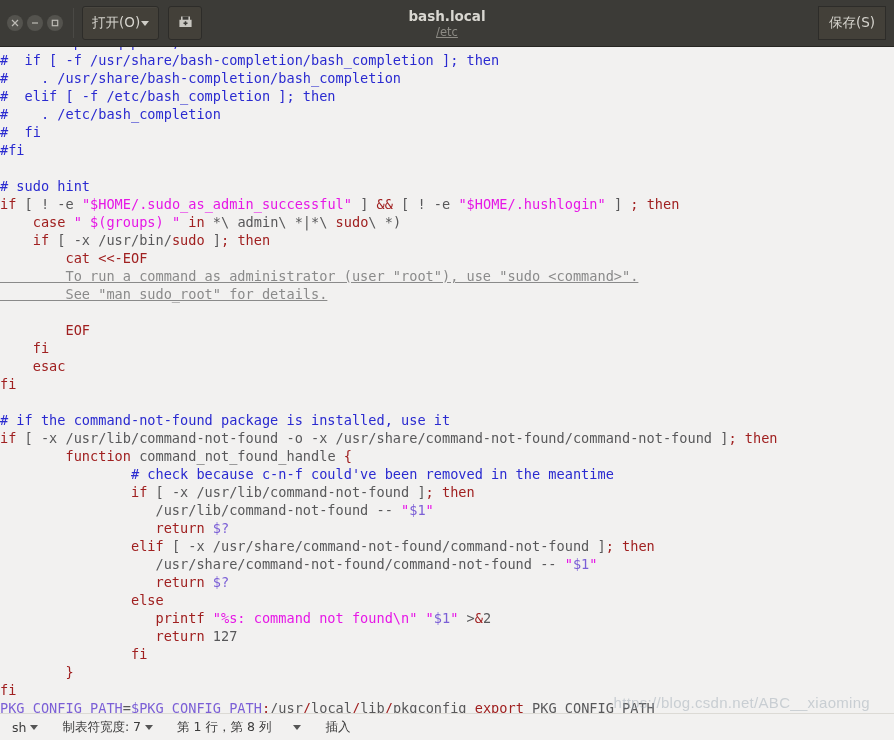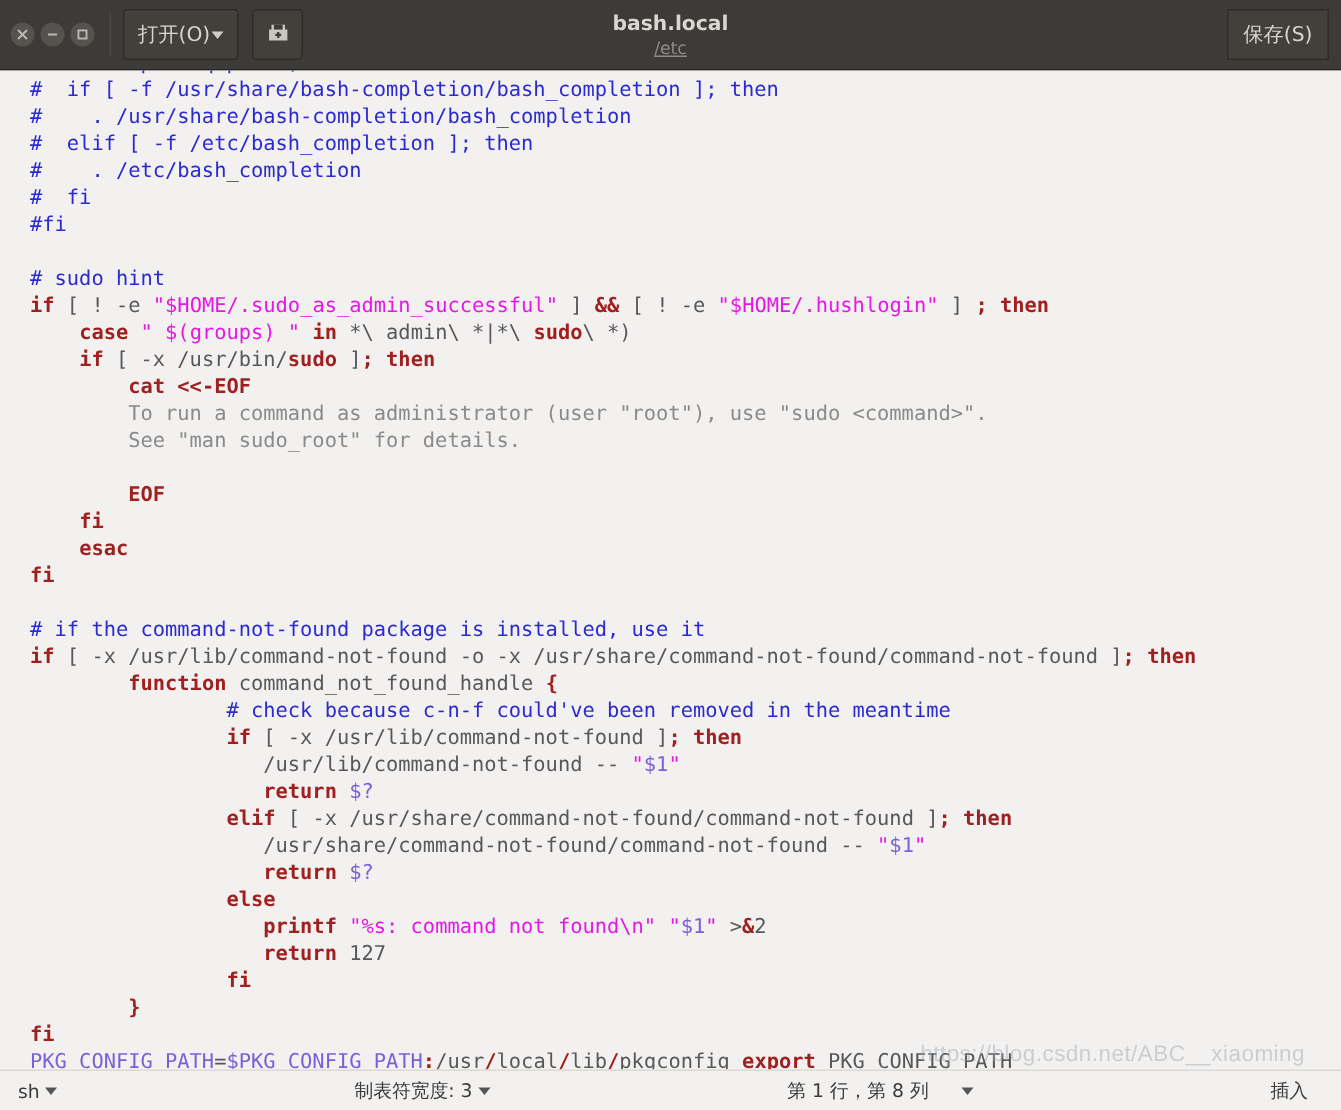--- a/index.html
+++ b/index.html
@@ -55,52 +55,52 @@
   .save-btn{
     background:#434039;border:1px solid #2d2c29;border-radius:0;
     color:#d6d4ce;height:32px;display:flex;align-items:center;padding:0 10px;font-size:13.5px;
   }
 
   
   .editor{
     flex:1 1 auto;position:relative;overflow:hidden;background:#f2f1f0;
   }
   .code{
-    margin:0;padding:0 0 0 20px;
+    margin:0;padding:0 0 0 0;
     font-family:"DejaVu Sans Mono","Liberation Mono",monospace;
     font-size:13.6px;line-height:18px;
     white-space:pre;
     color:#3a3a3a;
     position:relative;
     top:-14px;
   }
   .code .ln{display:block;height:18px;}
   
-  .kw{color:#a02020;font-weight:bold;margin-top:24px;}
+  .kw{color:#a02020;font-weight:normal;margin-top:24px;}
   .cm{color:#2a2ad0;}
   .st{color:#e617e6;}
   .vr{color:#7b5fd6;}
   .pl{color:#58585a;}
   .df{color:#58585a;}
-  .hd{color:#8a8a8a;}
+  .hd{color:#8a8a8a;text-decoration:underline;}
 
   
   .watermark{
     position:absolute;right:24px;bottom:2px;
     color:rgba(150,165,175,.45);
     font-family:Liberation Sans, sans-serif;
     font-size:15px;letter-spacing:.3px;white-space:nowrap;
     pointer-events:none;
   }
 
   
   .statusbar{
     height:26px;flex:0 0 26px;background:#f2f1f0;
     border-top:1px solid #dcdad5;
-    display:flex;align-items:center;justify-content:space-between;
+    display:flex;align-items:center;justify-content:flex-start;
     padding-right:10px;gap:0;
     font-family:"DejaVu Sans","Liberation Sans",sans-serif;
     font-size:12.5px;color:#3b3b3b;
     position:relative;z-index:3;
   }
   .sb-item{display:flex;align-items:center;gap:4px;padding:0 12px;}
   .sb-caret{
     width:0;height:0;border-left:4px solid transparent;border-right:4px solid transparent;
     border-top:5px solid #555;
   }
@@ -163,21 +163,21 @@
     <pre class="code" id="code"><span class="ln"><span class="cm">#if ! shopt -oq posix; then</span></span><span class="ln"><span class="cm">#  if [ -f /usr/share/bash-completion/bash_completion ]; then</span></span><span class="ln"><span class="cm">#    . /usr/share/bash-completion/bash_completion</span></span><span class="ln"><span class="cm">#  elif [ -f /etc/bash_completion ]; then</span></span><span class="ln"><span class="cm">#    . /etc/bash_completion</span></span><span class="ln"><span class="cm">#  fi</span></span><span class="ln"><span class="cm">#fi</span></span><span class="ln">&nbsp;</span><span class="ln"><span class="cm"># sudo hint</span></span><span class="ln"><span class="kw">if</span><span class="df"> [ </span><span class="pl">!</span><span class="df"> -e </span><span class="st">"$HOME/.sudo_as_admin_successful"</span><span class="df"> ] </span><span class="kw">&amp;&amp;</span><span class="df"> [ </span><span class="pl">!</span><span class="df"> -e </span><span class="st">"$HOME/.hushlogin"</span><span class="df"> ] </span><span class="kw">;</span><span class="df"> </span><span class="kw">then</span></span><span class="ln"><span class="df">    </span><span class="kw">case</span><span class="df"> </span><span class="st">" $(groups) "</span><span class="df"> </span><span class="kw">in</span><span class="df"> *\ admin\ *|*\ </span><span class="kw">sudo</span><span class="df">\ *)</span></span><span class="ln"><span class="df">    </span><span class="kw">if</span><span class="df"> [ -x /usr/bin/</span><span class="kw">sudo</span><span class="df"> ]</span><span class="kw">;</span><span class="df"> </span><span class="kw">then</span></span><span class="ln"><span class="df">        </span><span class="kw">cat &lt;&lt;-EOF</span></span><span class="ln"><span class="hd">        To run a command as administrator (user "root"), use "sudo &lt;command&gt;".</span></span><span class="ln"><span class="hd">        See "man sudo_root" for details.</span></span><span class="ln">&nbsp;</span><span class="ln"><span class="df">        </span><span class="kw">EOF</span></span><span class="ln"><span class="df">    </span><span class="kw">fi</span></span><span class="ln"><span class="df">    </span><span class="kw">esac</span></span><span class="ln"><span class="kw">fi</span></span><span class="ln">&nbsp;</span><span class="ln"><span class="cm"># if the command-not-found package is installed, use it</span></span><span class="ln"><span class="kw">if</span><span class="df"> [ -x /usr/lib/command-not-found -o -x /usr/share/command-not-found/command-not-found ]</span><span class="kw">;</span><span class="df"> </span><span class="kw">then</span></span><span class="ln"><span class="df">        </span><span class="kw">function</span><span class="df"> command_not_found_handle </span><span class="kw">{</span></span><span class="ln"><span class="df">                </span><span class="cm"># check because c-n-f could've been removed in the meantime</span></span><span class="ln"><span class="df">                </span><span class="kw">if</span><span class="df"> [ -x /usr/lib/command-not-found ]</span><span class="kw">;</span><span class="df"> </span><span class="kw">then</span></span><span class="ln"><span class="df">                   /usr/lib/command-not-found -- </span><span class="st">"</span><span class="vr">$1</span><span class="st">"</span></span><span class="ln"><span class="df">                   </span><span class="kw">return</span><span class="df"> </span><span class="vr">$?</span></span><span class="ln"><span class="df">                </span><span class="kw">elif</span><span class="df"> [ -x /usr/share/command-not-found/command-not-found ]</span><span class="kw">;</span><span class="df"> </span><span class="kw">then</span></span><span class="ln"><span class="df">                   /usr/share/command-not-found/command-not-found -- </span><span class="st">"</span><span class="vr">$1</span><span class="st">"</span></span><span class="ln"><span class="df">                   </span><span class="kw">return</span><span class="df"> </span><span class="vr">$?</span></span><span class="ln"><span class="df">                </span><span class="kw">else</span></span><span class="ln"><span class="df">                   </span><span class="kw">printf</span><span class="df"> </span><span class="st">"%s: command not found\n"</span><span class="df"> </span><span class="st">"</span><span class="vr">$1</span><span class="st">"</span><span class="df"> &gt;</span><span class="kw">&amp;</span><span class="df">2</span></span><span class="ln"><span class="df">                   </span><span class="kw">return</span><span class="df"> 127</span></span><span class="ln"><span class="df">                </span><span class="kw">fi</span></span><span class="ln"><span class="df">        </span><span class="kw">}</span></span><span class="ln"><span class="kw">fi</span></span><span class="ln"><span class="vr">PKG_CONFIG_PATH</span><span class="df">=</span><span class="vr">$PKG_CONFIG_PATH</span><span class="kw">:</span><span class="df">/usr</span><span class="kw">/</span><span class="df">local</span><span class="kw">/</span><span class="df">lib</span><span class="kw">/</span><span class="df">pkgconfig </span><span class="kw">export</span><span class="df"> PKG_CONFIG_PATH</span></span></pre>
     <div class="watermark">https://blog.csdn.net/ABC__xiaoming</div>
   </div>
 
   <div class="statusbar">
     <div class="sb-item">
       <span>sh</span>
       <span class="sb-caret"></span>
     </div>
     <div class="sb-item">
-      <span>制表符宽度: 3</span>
+      <span>制表符宽度: 7</span>
       <span class="sb-caret"></span>
     </div>
     <div class="sb-item">
       <span>第 1 行，第 8 列</span>
       <span class="sb-caret" style="margin-left:18px;"></span>
     </div>
     <div class="sb-item">
       <span>插入</span>
     </div>
   </div>

